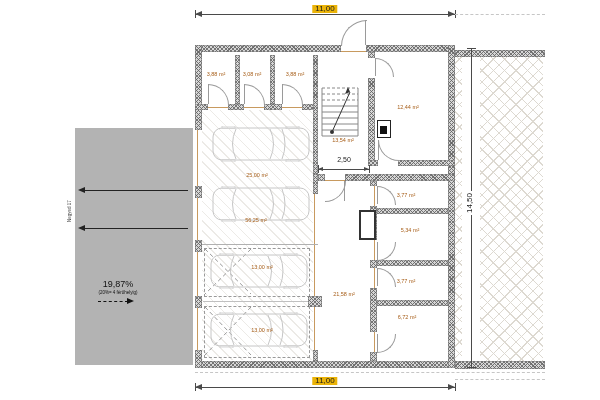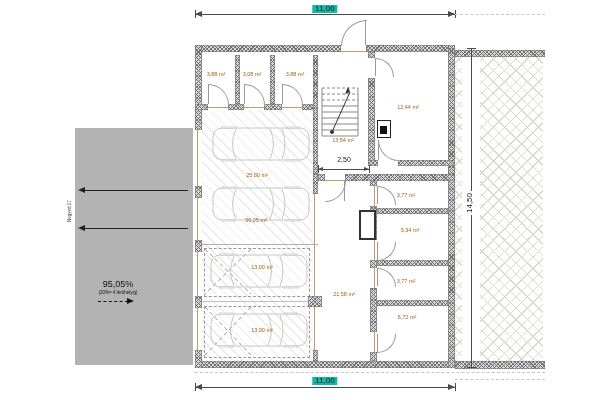--- a/index.html
+++ b/index.html
@@ -8,21 +8,21 @@
   .abs{position:absolute;}
   
   .w{position:absolute;background-color:#d7d7d7;
      background-image:repeating-linear-gradient(45deg,rgba(100,100,100,.85) 0 .8px,transparent .8px 2.6px),
                       repeating-linear-gradient(-45deg,rgba(100,100,100,.85) 0 .8px,transparent .8px 2.6px);
      box-shadow:inset 0 0 0 .6px #777;}
   .thin{position:absolute;background:#9a9a9a;}
   .tan{position:absolute;background:#c89a5f;}
   .dimline{position:absolute;background:#4a4a4a;}
   .dimtick{position:absolute;background:#4a4a4a;}
-  .dimlabel{position:absolute;font-size:8px;color:#1a1a1a;background:#14b8a6;padding:0 3px;
+  .dimlabel{position:absolute;font-size:8px;color:#1a1a1a;background:#eab308;padding:0 3px;
             transform:translateX(-50%);white-space:nowrap;line-height:1;}
   .roomlabel{position:absolute;font-size:5.5px;color:#a8601c;transform:translate(-50%,-50%);
              white-space:nowrap;line-height:1;}
   .arc{position:absolute;border-color:#9a9a9a;border-style:solid;background:transparent;}
   .arc-tl{border-width:1px 0 0 1px;border-top-left-radius:100%;}
   .arc-tr{border-width:1px 1px 0 0;border-top-right-radius:100%;}
   .arc-bl{border-width:0 0 1px 1px;border-bottom-left-radius:100%;}
   .arc-br{border-width:0 1px 1px 0;border-bottom-right-radius:100%;}
   .leaf{position:absolute;background:#9a9a9a;}
   .hatch-yard{position:absolute;
@@ -68,21 +68,21 @@
     </defs>
   </svg>
 
   <div class="hatch-yard" style="left:455px;top:57px;width:88px;height:304px;"></div>
 
   <div class="ramp" style="left:75px;top:128px;width:118px;height:237px;"></div>
   <div class="dimline" style="left:82px;top:190px;width:106px;height:1px;background:#222;"></div>
   <div class="tri-l" style="left:78px;top:187px;border-right-color:#222;"></div>
   <div class="dimline" style="left:82px;top:228px;width:106px;height:1px;background:#222;"></div>
   <div class="tri-l" style="left:78px;top:225px;border-right-color:#222;"></div>
-  <div class="slope" style="left:118px;top:280px;">95,05%</div>
+  <div class="slope" style="left:118px;top:280px;">19,87%</div>
   <div class="slopenote" style="left:118px;top:291px;">(20%= 4 férőhelyig)</div>
   <div style="position:absolute;left:98px;top:301px;width:30px;border-top:1px dashed #111;"></div>
   <div class="tri-r" style="left:127px;top:298px;border-left-color:#111;"></div>
   <div class="streettext" style="left:68px;top:222px;">Negyed 17</div>
 
   <div class="hatch-floor" style="left:202px;top:110px;width:111px;height:250px;"></div>
 
   <div class="tan" style="left:197px;top:130px;width:1px;height:220px;"></div>
   <div class="tan" style="left:200px;top:107px;width:118px;height:1px;"></div>
   <div class="tan" style="left:314px;top:110px;width:1px;height:251px;"></div>

